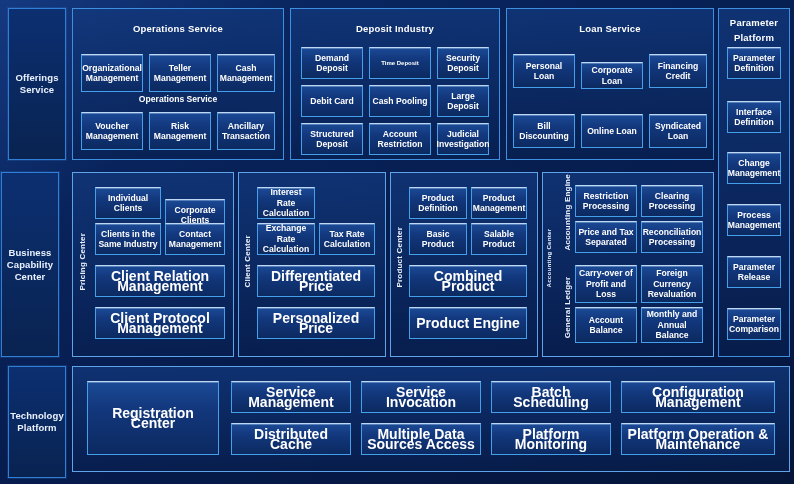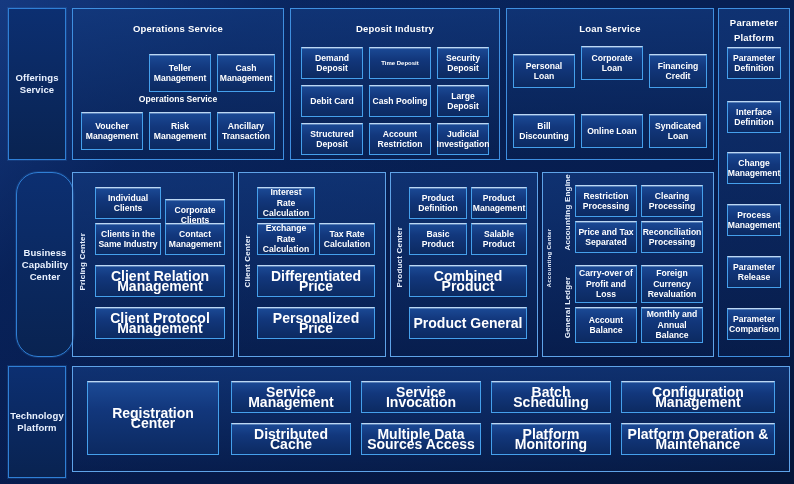--- a/index.html
+++ b/index.html
@@ -58,20 +58,21 @@
 <body>
 
 <div id="canvas">
 
   <div class="sideLabel" style="left:8px;top:8px;width:56px;height:150px;">
     <span>Offerings Service</span>
   </div>
 
   <div class="panel" style="left:72px;top:8px;width:210px;height:150px;">
     <div class="panelTitle" style="top:14px;">Operations Service</div>
+    <div class="box" style="left:8px;top:45px;width:62px;height:38px;">Organizational Management</div>
     <div class="box" style="left:76px;top:45px;width:62px;height:38px;">Teller Management</div>
     <div class="box" style="left:144px;top:45px;width:58px;height:38px;">Cash Management</div>
     <div class="floatLabel" style="left:0;right:0;top:85px;">Operations Service</div>
     <div class="box" style="left:8px;top:103px;width:62px;height:38px;">Voucher Management</div>
     <div class="box" style="left:76px;top:103px;width:62px;height:38px;">Risk Management</div>
     <div class="box" style="left:144px;top:103px;width:58px;height:38px;">Ancillary Transaction</div>
   </div>
 
   <div class="panel" style="left:290px;top:8px;width:208px;height:150px;">
     <div class="panelTitle" style="top:14px;">Deposit Industry</div>
@@ -82,39 +83,39 @@
     <div class="box" style="left:78px;top:76px;width:62px;height:32px;">Cash Pooling</div>
     <div class="box" style="left:146px;top:76px;width:52px;height:32px;">Large Deposit</div>
     <div class="box" style="left:10px;top:114px;width:62px;height:32px;">Structured Deposit</div>
     <div class="box" style="left:78px;top:114px;width:62px;height:32px;">Account Restriction</div>
     <div class="box" style="left:146px;top:114px;width:52px;height:32px;">Judicial Investigation</div>
   </div>
 
   <div class="panel" style="left:506px;top:8px;width:206px;height:150px;">
     <div class="panelTitle" style="top:14px;">Loan Service</div>
     <div class="box" style="left:6px;top:45px;width:62px;height:34px;">Personal Loan</div>
-    <div class="box" style="left:74px;top:37px;width:62px;height:34px;">Corporate Loan</div>
+    <div class="box" style="left:74px;top:53px;width:62px;height:27px;">Corporate Loan</div>
     <div class="box" style="left:142px;top:45px;width:58px;height:34px;">Financing Credit</div>
     <div class="box" style="left:6px;top:105px;width:62px;height:34px;">Bill Discounting</div>
     <div class="box" style="left:74px;top:105px;width:62px;height:34px;">Online Loan</div>
     <div class="box" style="left:142px;top:105px;width:58px;height:34px;">Syndicated Loan</div>
   </div>
 
   <div class="panel" style="left:718px;top:8px;width:70px;height:347px;">
     <div class="panelTitle" style="top:8px;">Parameter</div>
     <div class="panelTitle" style="top:23px;">Platform</div>
     <div class="box" style="left:8px;top:38px;width:54px;height:32px;">Parameter Definition</div>
     <div class="box" style="left:8px;top:92px;width:54px;height:32px;">Interface Definition</div>
     <div class="box" style="left:8px;top:143px;width:54px;height:32px;">Change Management</div>
     <div class="box" style="left:8px;top:195px;width:54px;height:32px;">Process Management</div>
     <div class="box" style="left:8px;top:247px;width:54px;height:32px;">Parameter Release</div>
     <div class="box" style="left:8px;top:299px;width:54px;height:32px;">Parameter Comparison</div>
   </div>
 
-  <div class="sideLabel" style="left:16px;top:172px;width:56px;height:183px;border-radius:22px;">
+  <div class="sideLabel" style="left:1px;top:172px;width:56px;height:183px;">
     <span>Business Capability Center</span>
   </div>
 
   <div class="panel lighter" style="left:72px;top:172px;width:160px;height:183px;">
     <div class="vlabel rot" style="left:-18px;top:86px;width:54px;text-align:center;">Pricing Center</div>
     <div class="box" style="left:22px;top:14px;width:66px;height:32px;">Individual Clients</div>
     <div class="box" style="left:92px;top:26px;width:60px;height:32px;">Corporate Clients</div>
     <div class="box" style="left:22px;top:50px;width:66px;height:32px;">Clients in the Same Industry</div>
     <div class="box" style="left:92px;top:50px;width:60px;height:32px;">Contact Management</div>
     <div class="box wide" style="left:22px;top:92px;width:130px;height:32px;">Client Relation Management</div>
@@ -130,21 +131,21 @@
     <div class="box wide" style="left:18px;top:134px;width:118px;height:32px;">Personalized Price</div>
   </div>
 
   <div class="panel lighter" style="left:390px;top:172px;width:146px;height:183px;">
     <div class="vlabel rot" style="left:-16px;top:86px;width:48px;text-align:center;">Product Center</div>
     <div class="box" style="left:18px;top:14px;width:58px;height:32px;">Product Definition</div>
     <div class="box" style="left:80px;top:14px;width:56px;height:32px;">Product Management</div>
     <div class="box" style="left:18px;top:50px;width:58px;height:32px;">Basic Product</div>
     <div class="box" style="left:80px;top:50px;width:56px;height:32px;">Salable Product</div>
     <div class="box wide" style="left:18px;top:92px;width:118px;height:32px;">Combined Product</div>
-    <div class="box wide" style="left:18px;top:134px;width:118px;height:32px;">Product General</div>
+    <div class="box wide" style="left:18px;top:134px;width:118px;height:32px;">Product Engine</div>
   </div>
 
   <div class="panel lighter" style="left:542px;top:172px;width:170px;height:183px;">
     <div class="vlabel rot small" style="left:-20px;top:86px;width:50px;text-align:center;">Accounting Center</div>
     <div class="vlabel rot" style="left:-9px;top:40px;width:66px;text-align:center;">Accounting Engine</div>
     <div class="vlabel rot" style="left:-9px;top:130px;width:66px;text-align:center;">General Ledger</div>
     <div class="box" style="left:32px;top:12px;width:62px;height:32px;">Restriction Processing</div>
     <div class="box" style="left:98px;top:12px;width:62px;height:32px;">Clearing Processing</div>
     <div class="box" style="left:32px;top:48px;width:62px;height:32px;">Price and Tax Separated</div>
     <div class="box" style="left:98px;top:48px;width:62px;height:32px;">Reconciliation Processing</div>

